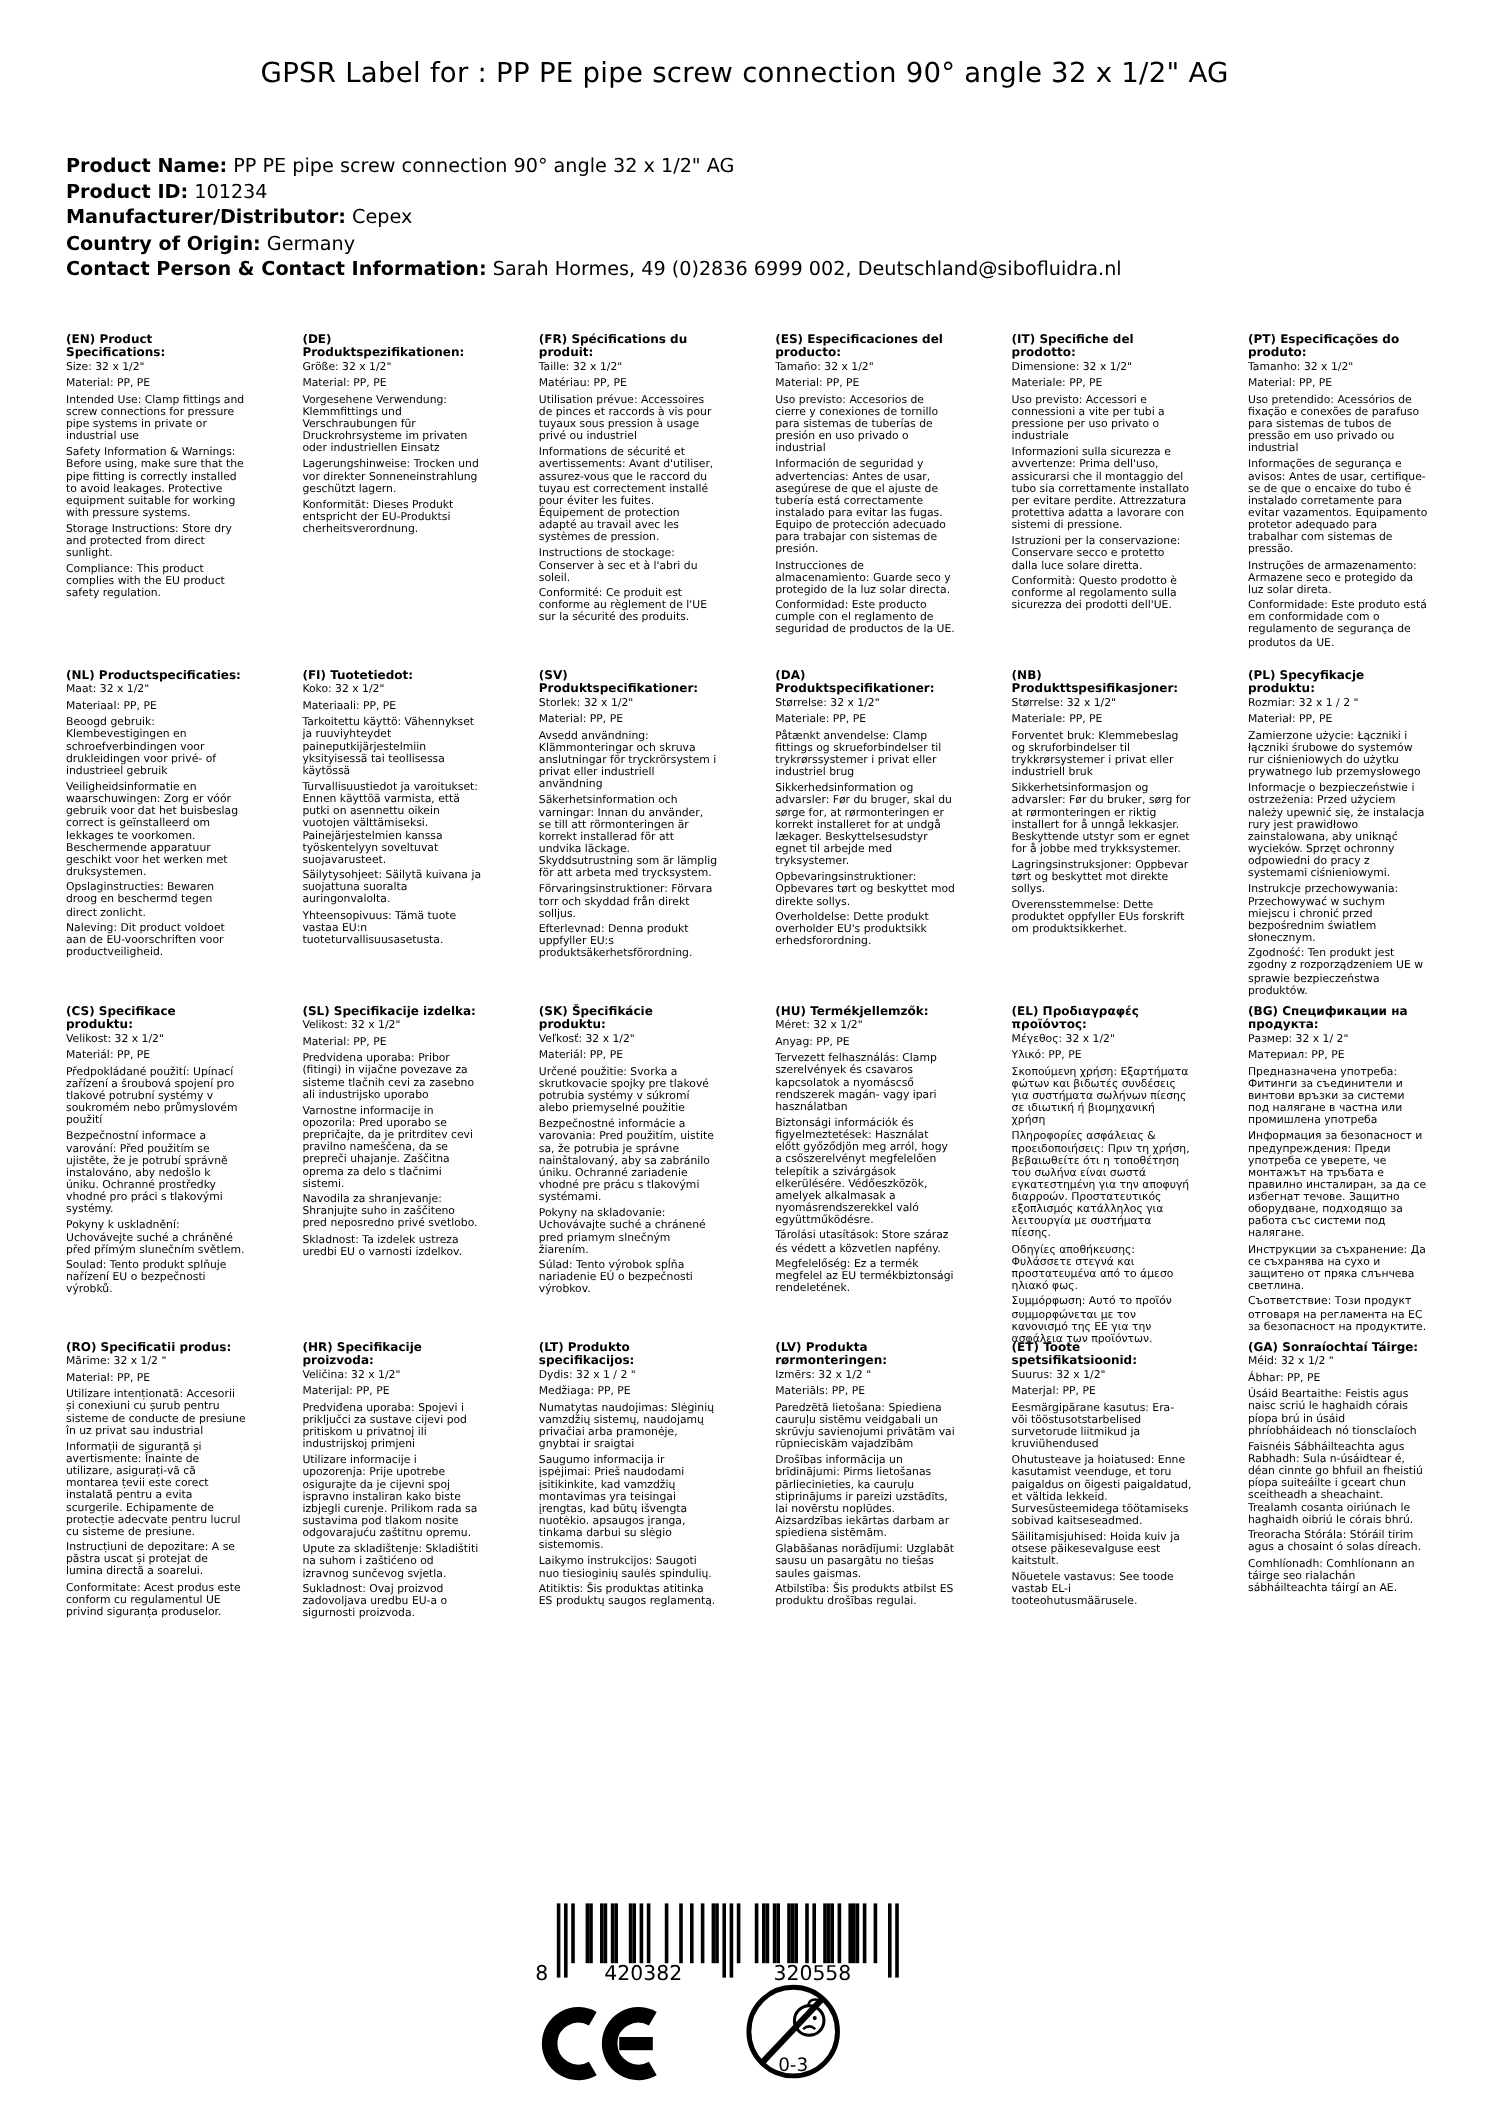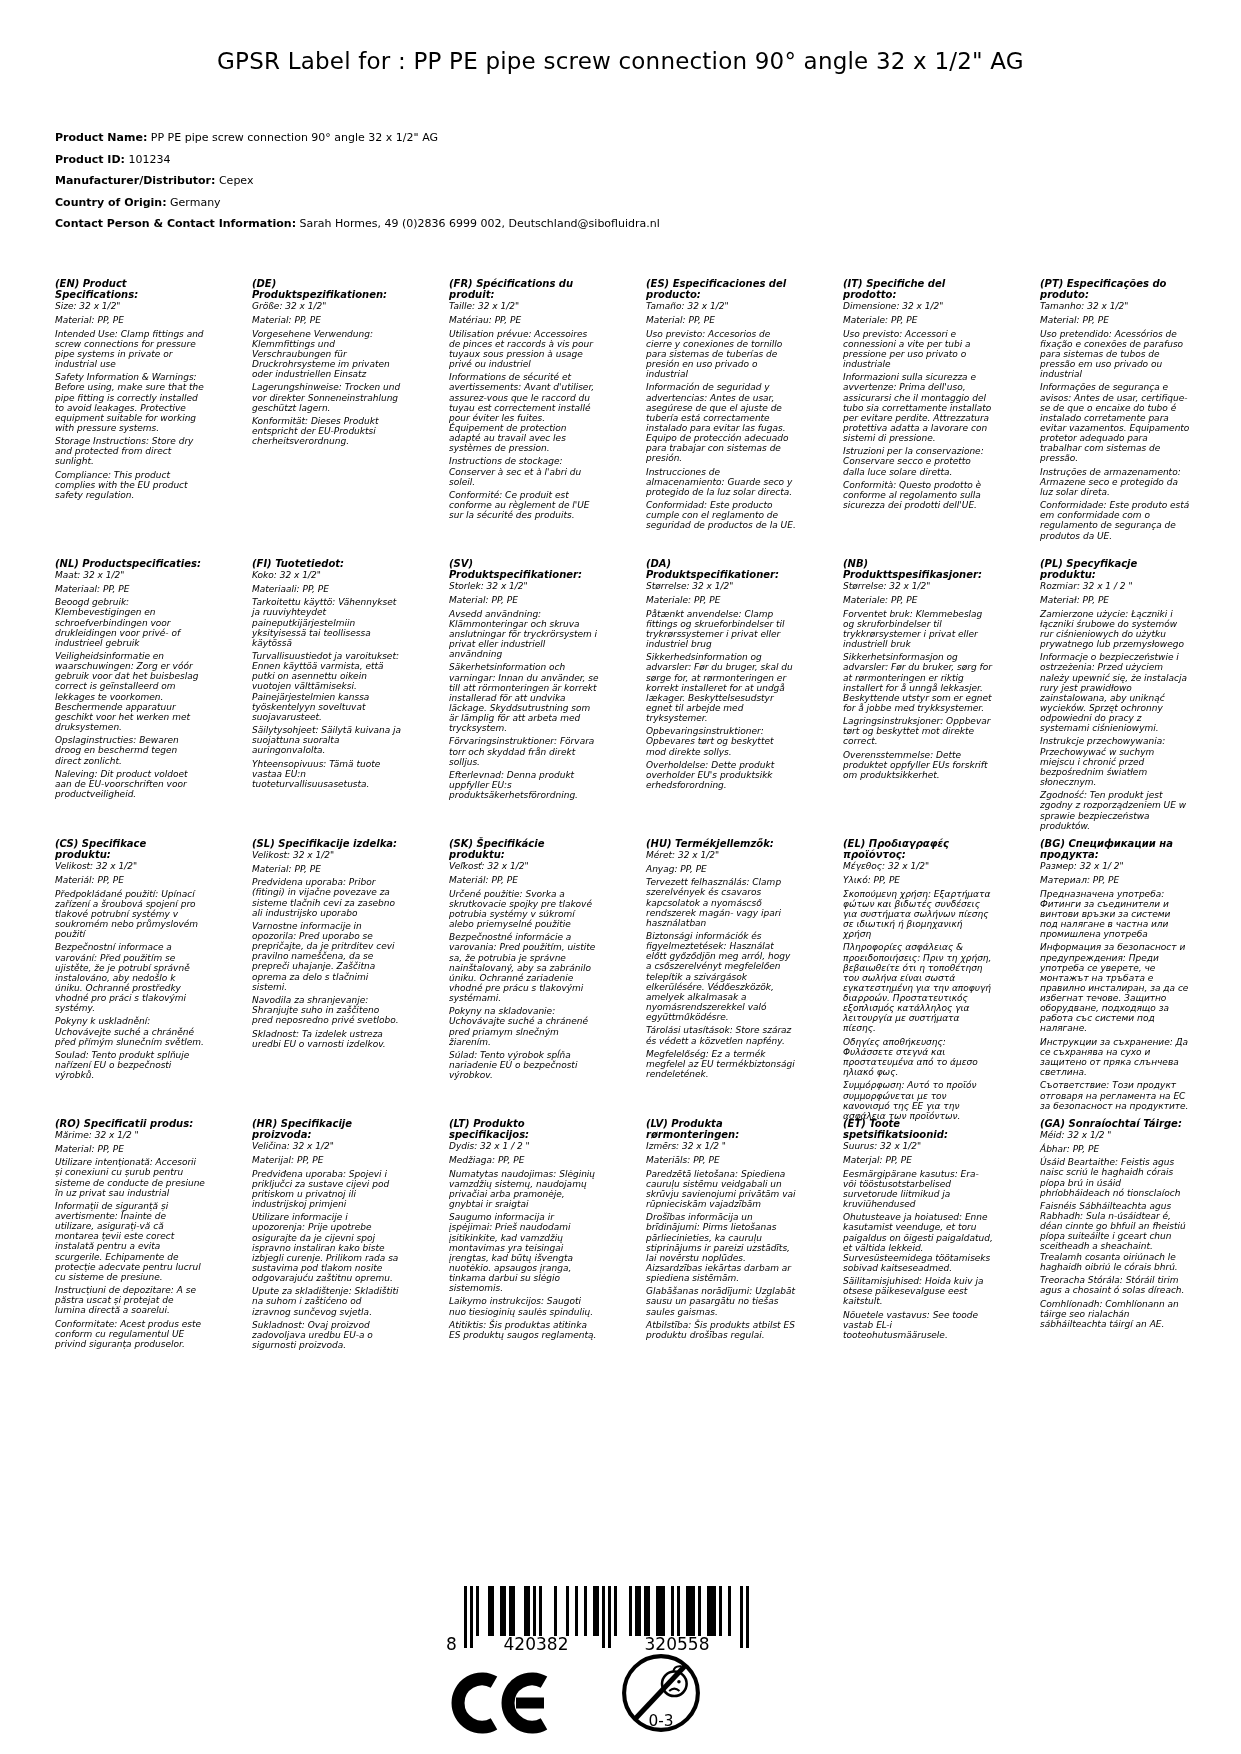--- a/index.html
+++ b/index.html
@@ -1,27 +1,27 @@
 <!DOCTYPE html>
 <html><head>
 <meta charset="utf-8">
 <style>
   html,body{margin:0;padding:0;background:#ffffff;}
   .page{position:relative;width:1241px;height:1754px;background:#ffffff;color:#000;
         font-family:"DejaVu Sans","Liberation Sans",sans-serif;overflow:hidden;}
   .title{position:absolute;top:48px;left:0;width:100%;text-align:center;
          font-size:23px;font-weight:normal;letter-spacing:0.2px;}
-  .product-info{position:absolute;top:127px;left:55px;font-size:11px;line-height:21.5px;}
+  .product-info{position:absolute;top:127px;left:55px;font-size:16px;line-height:21.5px;}
   .pi-row{white-space:nowrap;}
   .pi-label{font-weight:bold;}
   .pi-value{font-weight:normal;}
   .spec-grid{position:absolute;top:278px;left:55px;width:1135px;
              display:grid;grid-template-columns:repeat(6,150px);column-gap:47px;
              grid-auto-rows:280px;font-size:9px;line-height:1.12;}
-  .spec-block{overflow:visible;font-style:italic;}
+  .spec-block{overflow:visible;}
   .spec-heading{font-size:10px;font-weight:bold;margin:0 0 1px 0;}
   .spec-p{margin:0 0 3.5px 0;}
   .barcode-wrap{position:absolute;left:444px;top:1586px;}
   .barcode-wrap svg{display:block;}
   .ce-wrap{position:absolute;left:450px;top:1670px;}
   .age-wrap{position:absolute;left:620px;top:1652px;}
 </style>
 </head>
 <body>
 
@@ -136,21 +136,21 @@
         <p class="spec-p">Opbevaringsinstruktioner: Opbevares tørt og beskyttet mod direkte sollys.</p>
         <p class="spec-p">Overholdelse: Dette produkt overholder EU's produktsikk erhedsforordning.</p>
       </div>
 
   <div class="spec-block">
     <h3 class="spec-heading">(NB) Produkttspesifikasjoner:</h3>
   <p class="spec-p">Størrelse: 32 x 1/2"</p>
         <p class="spec-p">Materiale: PP, PE</p>
         <p class="spec-p">Forventet bruk: Klemmebeslag og skruforbindelser til trykkrørsystemer i privat eller industriell bruk</p>
         <p class="spec-p">Sikkerhetsinformasjon og advarsler: Før du bruker, sørg for at rørmonteringen er riktig installert for å unngå lekkasjer. Beskyttende utstyr som er egnet for å jobbe med trykksystemer.</p>
-        <p class="spec-p">Lagringsinstruksjoner: Oppbevar tørt og beskyttet mot direkte correct.</p>
+        <p class="spec-p">Lagringsinstruksjoner: Oppbevar tørt og beskyttet mot direkte sollys.</p>
         <p class="spec-p">Overensstemmelse: Dette produktet oppfyller EUs forskrift om produktsikkerhet.</p>
       </div>
 
   <div class="spec-block">
     <h3 class="spec-heading">(PL) Specyfikacje produktu:</h3>
   <p class="spec-p">Rozmiar: 32 x 1 / 2 "</p>
         <p class="spec-p">Materiał: PP, PE</p>
         <p class="spec-p">Zamierzone użycie: Łączniki i łączniki śrubowe do systemów rur ciśnieniowych do użytku prywatnego lub przemysłowego</p>
         <p class="spec-p">Informacje o bezpieczeństwie i ostrzeżenia: Przed użyciem należy upewnić się, że instalacja rury jest prawidłowo zainstalowana, aby uniknąć wycieków. Sprzęt ochronny odpowiedni do pracy z systemami ciśnieniowymi.</p>
         <p class="spec-p">Instrukcje przechowywania: Przechowywać w suchym miejscu i chronić przed bezpośrednim światłem słonecznym.</p>

